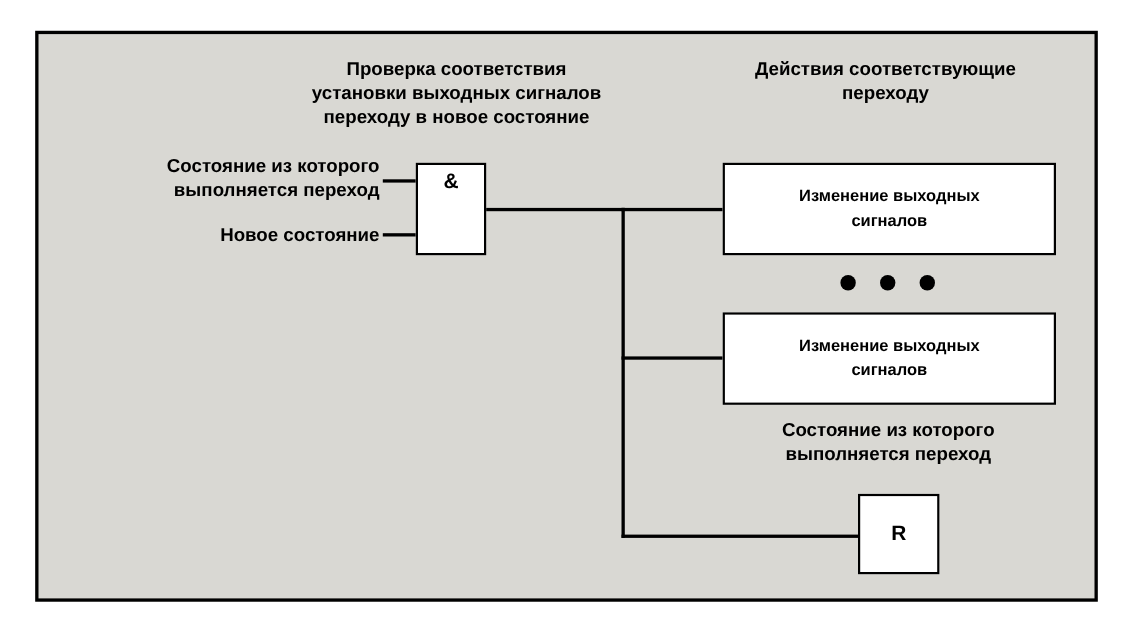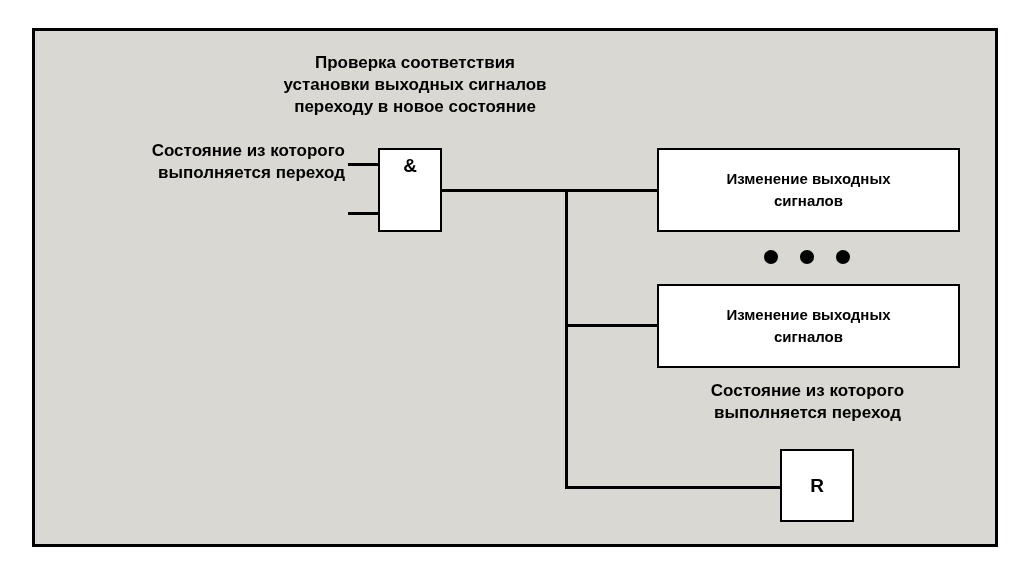--- a/index.html
+++ b/index.html
@@ -85,23 +85,26 @@
 </head>
 <body>
 
 <div class="canvas">
 
   <div class="frame"></div>
 
   <div class="txt center" style="left:240px; top:52px; width:350px;">Проверка соответствия
 установки выходных сигналов
 переходу в новое состояние</div>
+  <div class="txt center" style="left:645px; top:52px; width:320px;">Действия соответствующие
+переходу</div>
 
   <div class="txt right" style="left:55px; top:140px; width:290px;">Состояние из которого
 выполняется переход</div>
+  <div class="txt right" style="left:55px; top:203px; width:290px;">Новое состояние</div>
 
   <div class="hline" style="left:348px; top:163px; width:30px;"></div>
   <div class="hline" style="left:348px; top:212px; width:30px;"></div>
 
   <div class="box" style="left:378px; top:148px; width:64px; height:84px;">
     <div class="gate-label">&amp;</div>
   </div>
 
   <div class="hline" style="left:442px; top:189px; width:126px;"></div>
   <div class="vline" style="left:565px; top:189px; height:300px;"></div>

